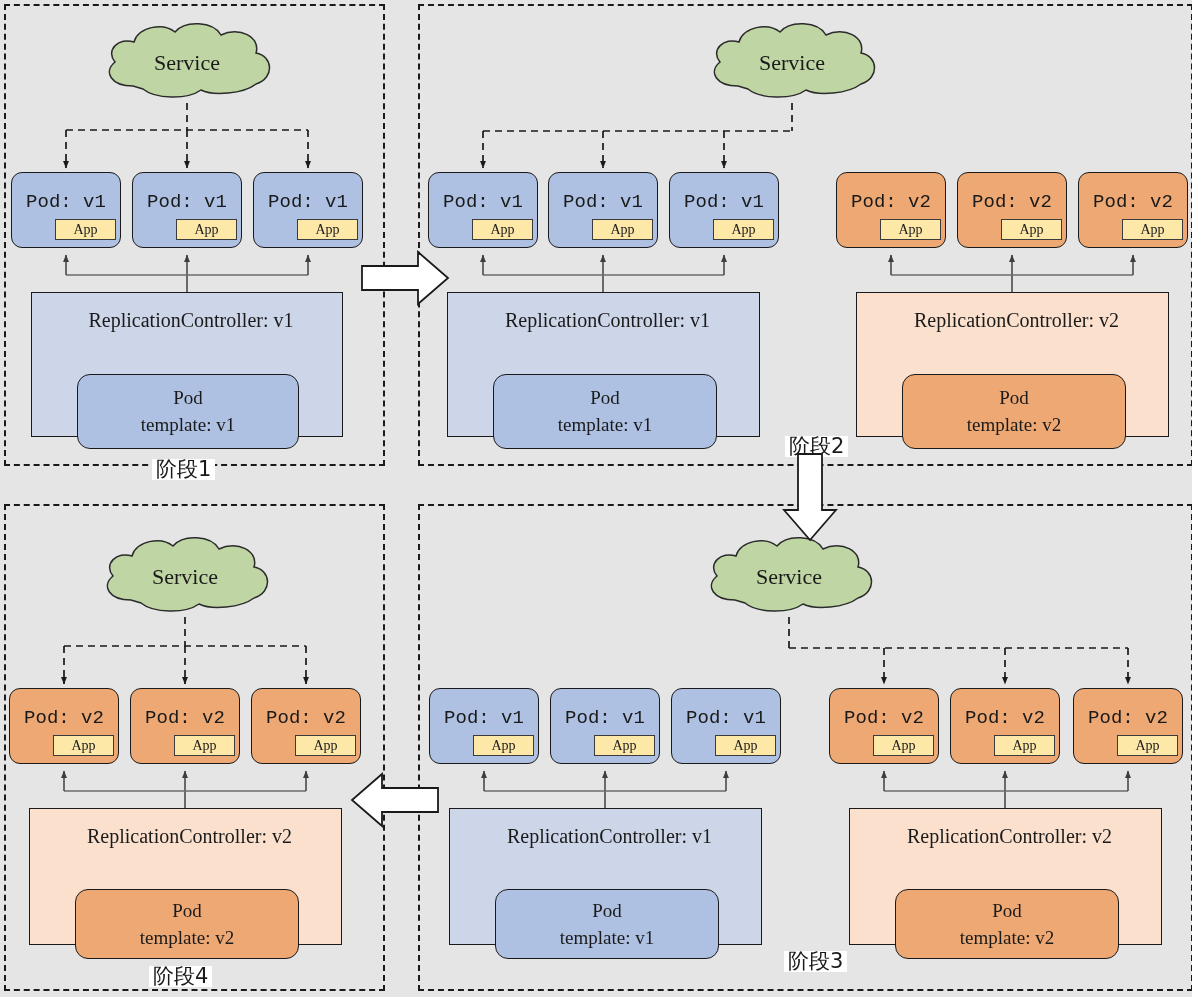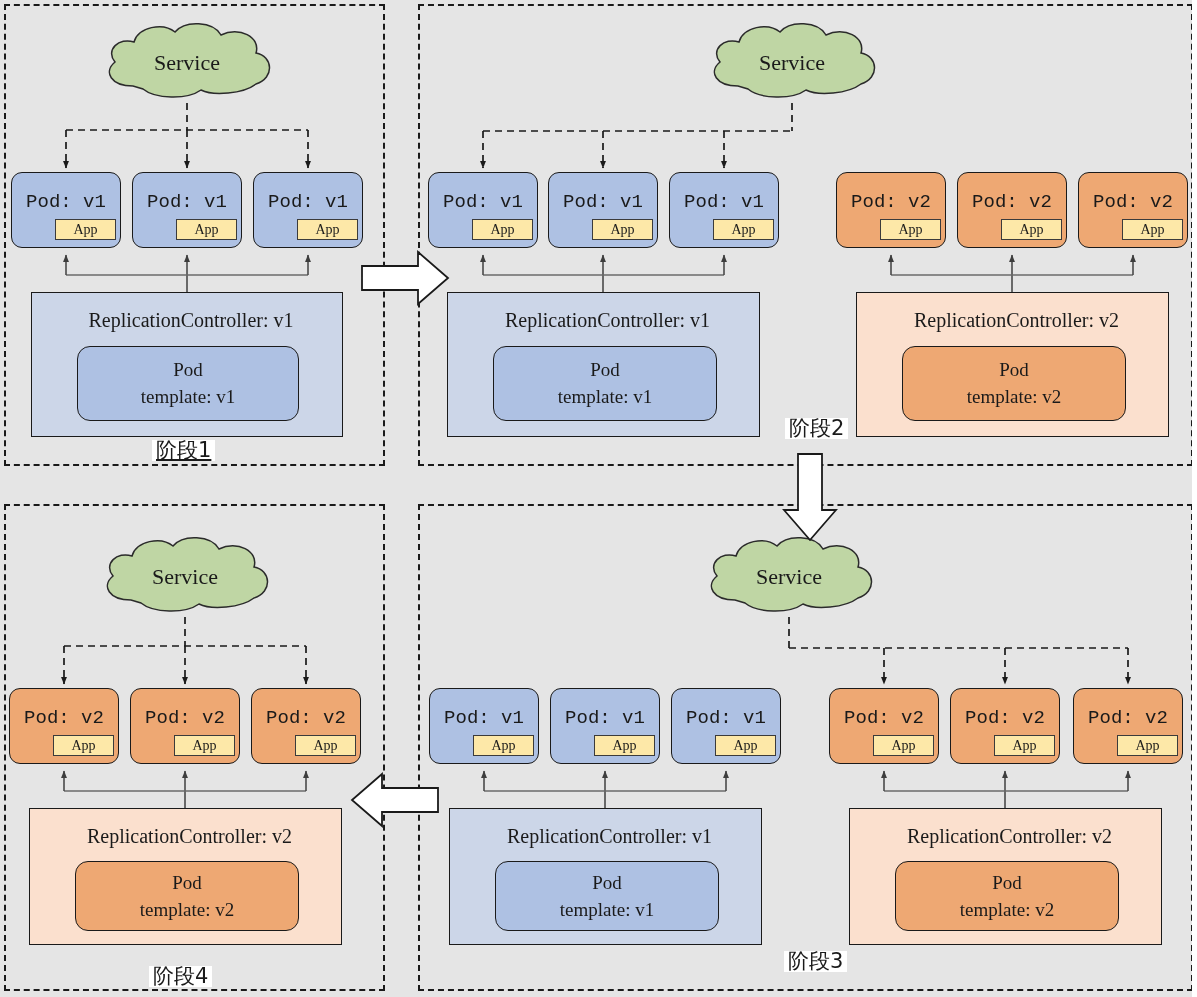--- a/index.html
+++ b/index.html
@@ -27,21 +27,21 @@
   .pod .app{position:absolute;right:4px;bottom:7px;width:61px;height:21px;background:#fde8a8;
             border:1.4px solid #3b3b3b;box-sizing:border-box;display:flex;align-items:center;
             justify-content:center;font-size:14px;line-height:1;}
 
   
   .rc{position:absolute;box-sizing:border-box;border:1.4px solid #1a1a1a;}
   .rc.v1{background:#ccd6e8;}
   .rc.v2{background:#fbe0ce;}
   .rc .rc-title{position:absolute;left:8px;right:0;top:17px;text-align:center;font-size:20px;line-height:1;}
   .tpl{position:absolute;border:1.4px solid #1a1a1a;border-radius:13px;box-sizing:border-box;
-       display:flex;flex-direction:column;align-items:center;justify-content:center;gap:5px;font-size:19px;line-height:1.15;}
+       display:flex;flex-direction:column;align-items:center;justify-content:center;gap:5px;font-size:19px;line-height:1.15;margin-top:28px;}
   .tpl.v1{background:#aec1e3;}
   .tpl.v2{background:#eea873;}
 
   
   .wires{position:absolute;left:0;top:0;width:1197px;height:997px;pointer-events:none;overflow:visible;}
 
   
   .bigarrow{position:absolute;}
   .bigarrow svg{display:block;overflow:visible;}
 </style>
@@ -157,21 +157,21 @@
     <div class="app">App</div>
   </div>
 
   <div class="rc v1" style="left:31px;top:292px;width:312px;height:145px;">
     <div class="rc-title">ReplicationController: v1</div>
     <div class="tpl v1" style="left:45px;top:53px;width:222px;height:75px;">
       <div>Pod</div>
       <div>template: v1</div>
     </div>
   </div>
-  <div class="stage-label" style="left:152px;top:440px;text-decoration:underline;">阶段1</div>
+  <div class="stage-label" style="left:152px;top:459px;">阶段1</div>
 
   <div class="cloud" style="left:698px;top:20px;">
     <svg viewBox="0 0 188 86" preserveAspectRatio="none">
       <path d="M40,66 C18,66 10,52 22,42 C12,30 26,17 41,22 C45,7 70,2 82,12 C92,0 120,1 128,15
                C146,6 168,17 163,33 C180,36 182,58 163,64 C150,74 120,76 108,70
                C94,80 62,79 50,69 z" fill="#bfd6a4" stroke="#2b2b2b" stroke-width="1.5"></path>
     </svg>
     <div class="cap">Service</div>
   </div>
 
@@ -209,21 +209,21 @@
     <div class="app">App</div>
   </div>
 
   <div class="rc v2" style="left:856px;top:292px;width:313px;height:145px;">
     <div class="rc-title">ReplicationController: v2</div>
     <div class="tpl v2" style="left:45px;top:53px;width:224px;height:75px;">
       <div>Pod</div>
       <div>template: v2</div>
     </div>
   </div>
-  <div class="stage-label" style="left:785px;top:418px;">阶段2</div>
+  <div class="stage-label" style="left:785px;top:436px;">阶段2</div>
 
   <div class="cloud" style="left:91px;top:534px;">
     <svg viewBox="0 0 188 86" preserveAspectRatio="none">
       <path d="M40,66 C18,66 10,52 22,42 C12,30 26,17 41,22 C45,7 70,2 82,12 C92,0 120,1 128,15
                C146,6 168,17 163,33 C180,36 182,58 163,64 C150,74 120,76 108,70
                C94,80 62,79 50,69 z" fill="#bfd6a4" stroke="#2b2b2b" stroke-width="1.5"></path>
     </svg>
     <div class="cap">Service</div>
   </div>
 

